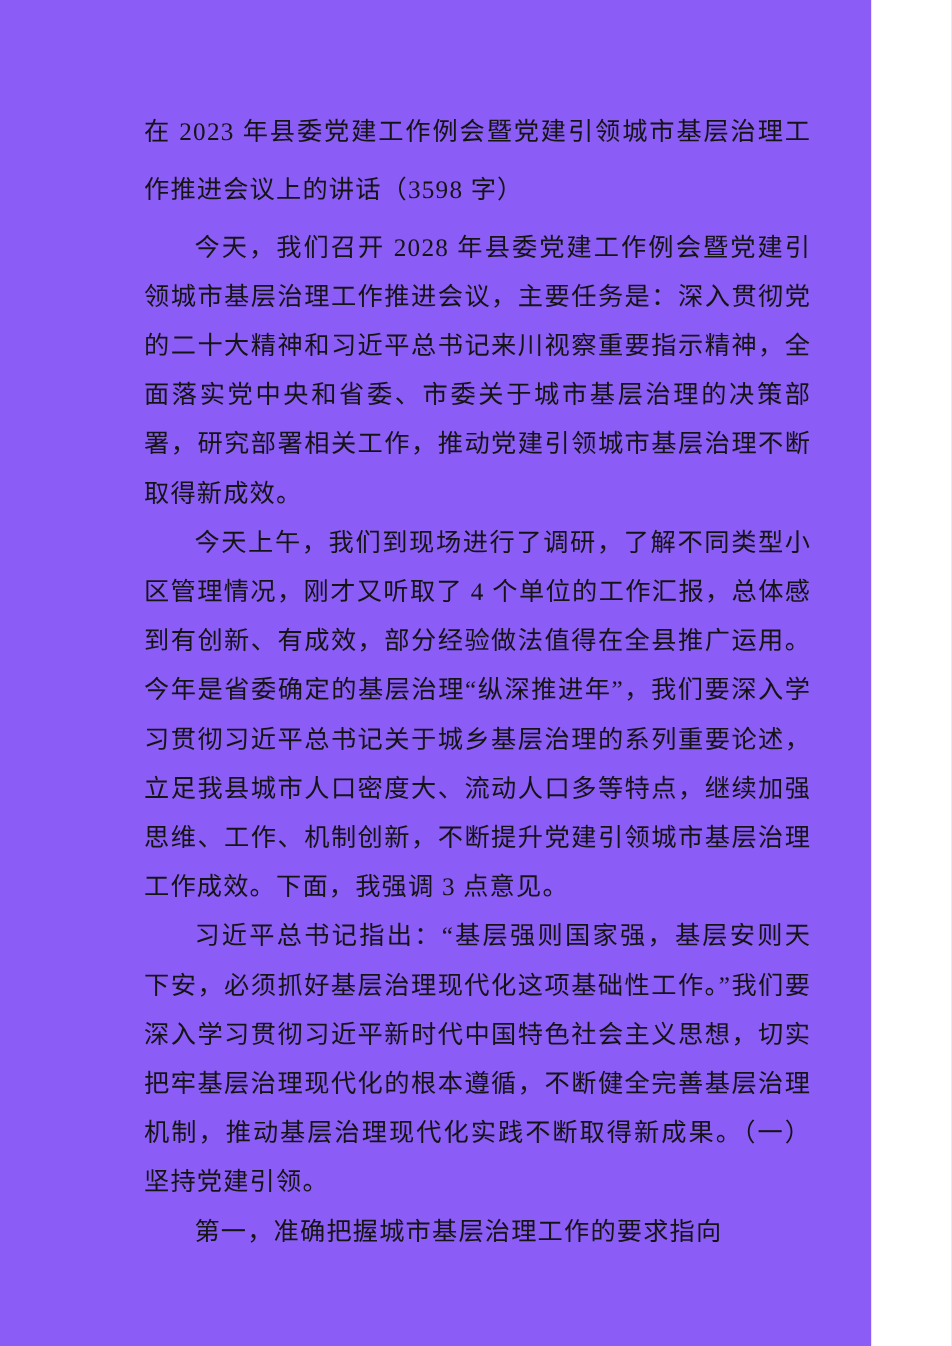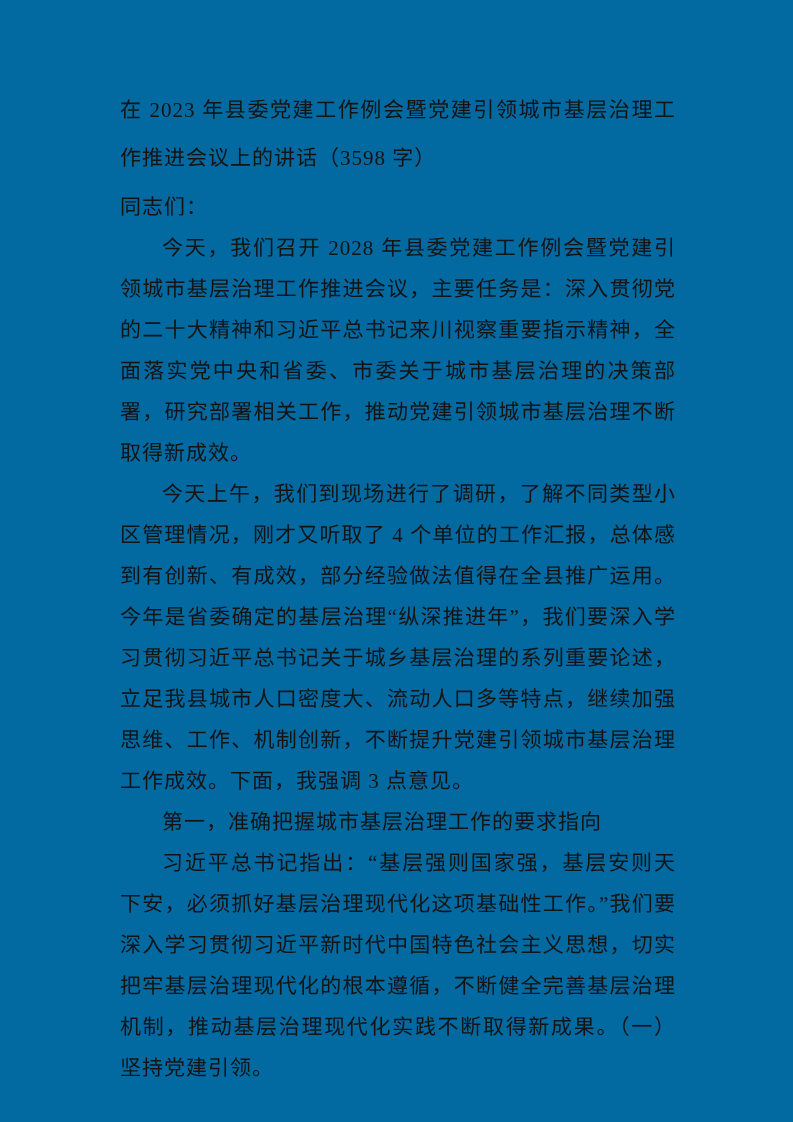--- a/index.html
+++ b/index.html
@@ -2,23 +2,23 @@
 <html lang="zh-CN"><head>
 <meta charset="utf-8">
 <style>
   html, body {
     margin: 0;
     padding: 0;
     background: #ffffff;
   }
   .page {
     position: relative;
-    width: 793px;
+    width: 726px;
     height: 1122px;
-    background: #0369a1;
+    background: #8b5cf6;
     overflow: hidden;
     box-sizing: border-box;
   }
   .content {
     position: absolute;
     top: 86px;
     left: 120px;
     width: 556px;
     font-family: "Liberation Serif", "DejaVu Serif", serif;
     font-size: 21px;
@@ -44,19 +44,18 @@
   .indent {
     text-indent: 2em;
   }
 </style>
 </head>
 <body>
 
 <div class="page">
   <div class="content">
     <h1 class="title">在 2023 年县委党建工作例会暨党建引领城市基层治理工作推进会议上的讲话（3598 字）</h1>
-    <p class="salutation">同志们：</p>
     <p class="para indent">今天，我们召开 2028 年县委党建工作例会暨党建引领城市基层治理工作推进会议，主要任务是：深入贯彻党的二十大精神和习近平总书记来川视察重要指示精神，全面落实党中央和省委、市委关于城市基层治理的决策部署，研究部署相关工作，推动党建引领城市基层治理不断取得新成效。</p>
     <p class="para indent">今天上午，我们到现场进行了调研，了解不同类型小区管理情况，刚才又听取了 4 个单位的工作汇报，总体感到有创新、有成效，部分经验做法值得在全县推广运用。今年是省委确定的基层治理“纵深推进年”，我们要深入学习贯彻习近平总书记关于城乡基层治理的系列重要论述，立足我县城市人口密度大、流动人口多等特点，继续加强思维、工作、机制创新，不断提升党建引领城市基层治理工作成效。下面，我强调 3 点意见。</p>
+    <p class="para indent">习近平总书记指出：“基层强则国家强，基层安则天下安，必须抓好基层治理现代化这项基础性工作。”我们要深入学习贯彻习近平新时代中国特色社会主义思想，切实把牢基层治理现代化的根本遵循，不断健全完善基层治理机制，推动基层治理现代化实践不断取得新成果。（一）坚持党建引领。</p>
     <p class="para indent">第一，准确把握城市基层治理工作的要求指向</p>
-    <p class="para indent">习近平总书记指出：“基层强则国家强，基层安则天下安，必须抓好基层治理现代化这项基础性工作。”我们要深入学习贯彻习近平新时代中国特色社会主义思想，切实把牢基层治理现代化的根本遵循，不断健全完善基层治理机制，推动基层治理现代化实践不断取得新成果。（一）坚持党建引领。</p>
   </div>
 </div>
 
 </body></html>

